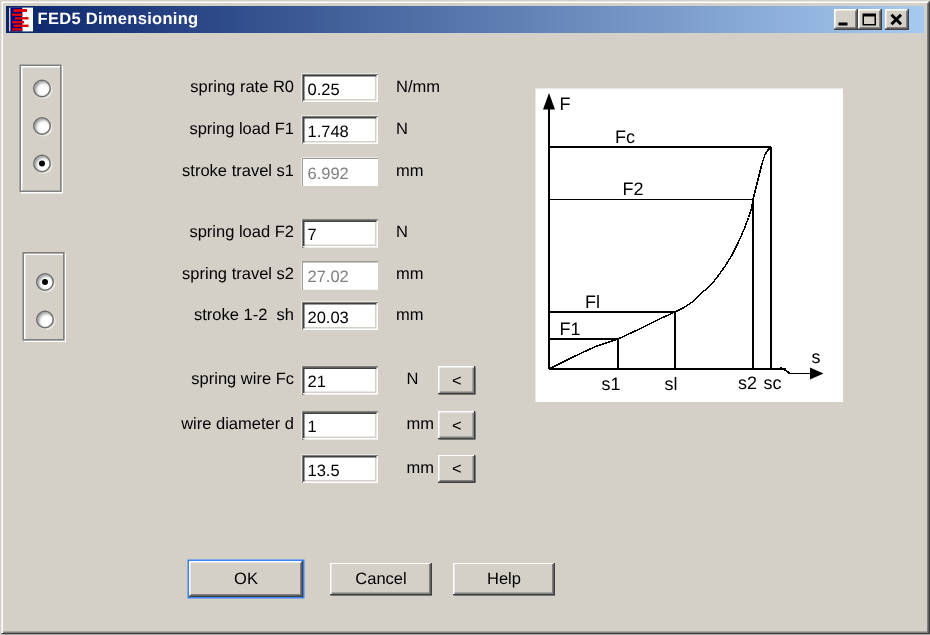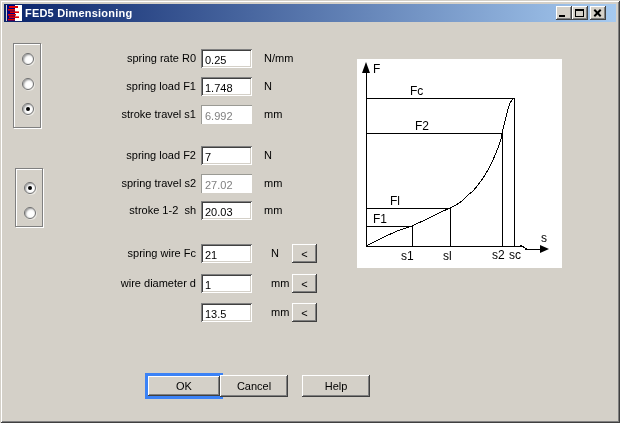--- a/index.html
+++ b/index.html
@@ -73,21 +73,21 @@
   
   #diagram-panel{position:absolute;left:357px;top:59px;width:205px;height:209px;background:#ffffff;}
   #diagram-panel svg{display:block;}
   #diagram-panel text{font-size:12px;fill:#000;}
   
   .push-btn{
     position:absolute;background:#d4d0c8;border:0;font-size:11px;color:#000;padding:0;
     box-shadow:inset -1px -1px 0 #404040, inset 1px 1px 0 #ffffff,
                inset -2px -2px 0 #808080, inset 2px 2px 0 #d4d0c8;
   }
-  #ok-btn{left:125px;top:373px;width:78px;height:26px;border:3px solid #3b82f6;margin-left:20px;}
+  #ok-btn{left:125px;top:373px;width:78px;height:26px;border:1px solid #3b82f6;}
   #cancel-btn{left:220px;top:375px;width:68px;height:22px;}
   #help-btn{left:302px;top:375px;width:68px;height:22px;}
   #help-btn .underline-first::first-letter{text-decoration:underline;}
 </style>
 </head>
 <body>
 
 <div id="win">
 
   <div id="titlebar">

